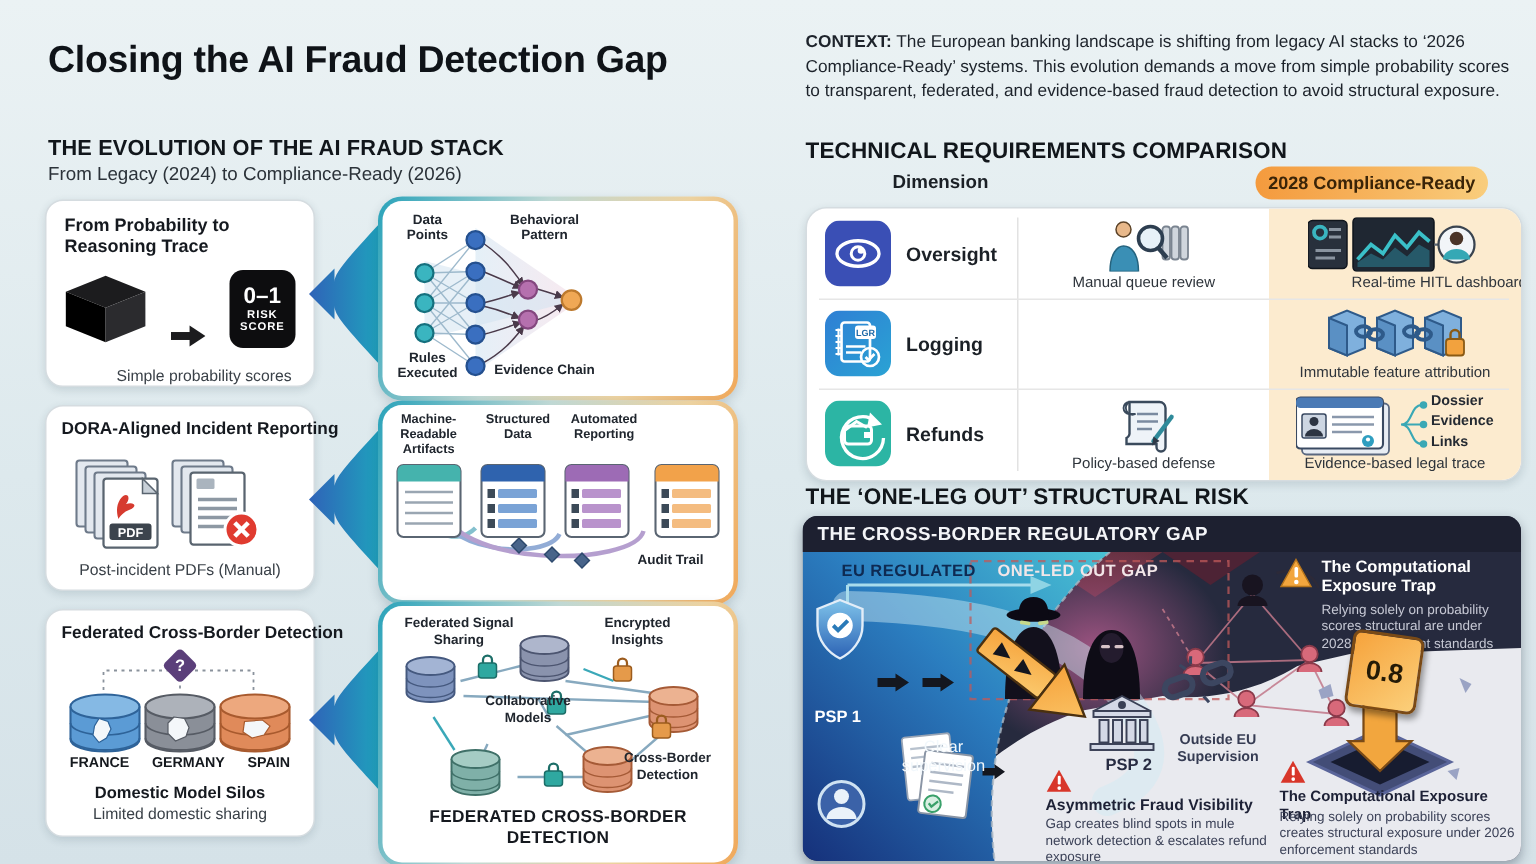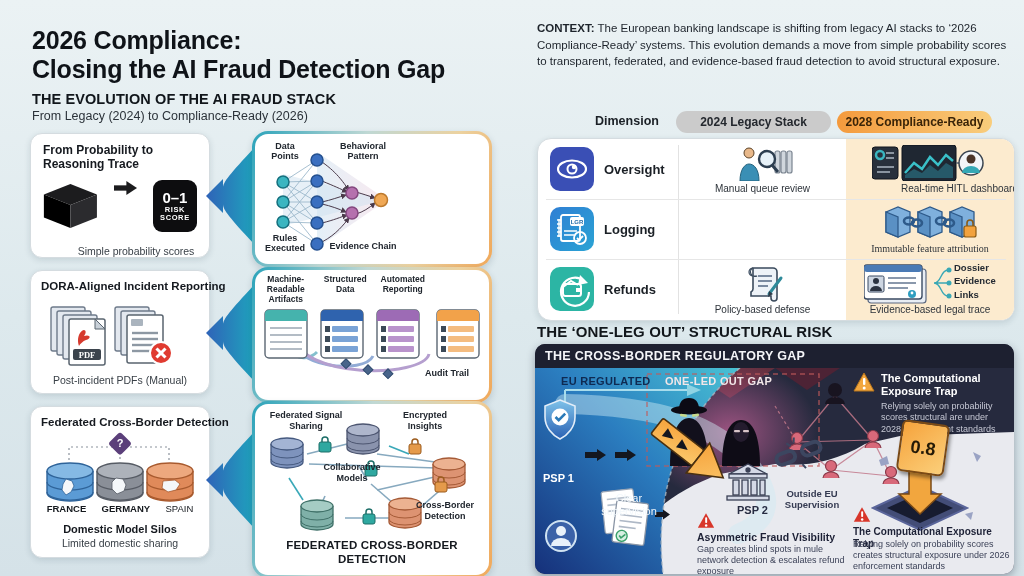--- a/index.html
+++ b/index.html
@@ -28,29 +28,28 @@
   .nnlabel{font-size:9px;font-weight:800;fill:#20262e;}
   .svg-note{font-size:8.5px;font-weight:800;fill:#20262e;}
   .dk-t{position:absolute;line-height:1.2;}
 </style>
 </head>
 <body>
 
 <div id="stage">
 
   <div class="abs h1" style="left:32px;top:26px;">
-    <div>2026 Compliance:</div>
     <div>Closing the AI Fraud Detection Gap</div>
   </div>
   <div class="abs h2" style="left:32px;top:91px;">THE EVOLUTION OF THE AI FRAUD STACK</div>
   <div class="abs sub" style="left:32px;top:109px;">From Legacy (2024) to Compliance-Ready (2026)</div>
 
   <div class="abs card" style="left:30px;top:133px;width:178px;height:123px;">
     <div class="cardtitle" style="margin:9px 10px 0 12px;">From Probability to Reasoning Trace</div>
-    <div class="abs" style="left:12px;top:46px;width:154px;height:52px;display:flex;align-items:flex-start;gap:16px;">
+    <div class="abs" style="left:12px;top:46px;width:154px;height:52px;display:flex;align-items:flex-end;gap:16px;">
       <svg width="62" height="52" viewBox="0 0 62 52">
         <polygon points="31,1 61,13 31,25 1,13" fill="#1c1c1e"></polygon>
         <polygon points="1,13 31,25 31,51 1,39" fill="#000"></polygon>
         <polygon points="31,25 61,13 61,39 31,51" fill="#2b2b2e"></polygon>
       </svg>
       <svg width="26" height="16" viewBox="0 0 26 16">
         <rect x="0" y="5" width="15" height="6" fill="#1c1c1e"></rect>
         <polygon points="14,0 26,8 14,16" fill="#1c1c1e"></polygon>
       </svg>
       <div class="blackbadge" style="width:50px;height:52px;">
@@ -130,21 +129,21 @@
         <text class="nnlabel" x="104" y="23" text-anchor="middle">Pattern</text>
         <text class="nnlabel" x="26" y="105" text-anchor="middle">Rules</text>
         <text class="nnlabel" x="26" y="115" text-anchor="middle">Executed</text>
         <text class="nnlabel" x="104" y="113" text-anchor="middle">Evidence Chain</text>
       </svg>
     </div>
   </div>
 
   <div class="abs card" style="left:30px;top:270px;width:178px;height:122px;">
     <div class="cardtitle" style="margin:9px 6px 0 10px;font-size:11.5px;white-space:nowrap;">DORA-Aligned Incident Reporting</div>
-    <div class="abs" style="left:18px;top:34px;display:flex;font-family:Liberation Serif, serif;">
+    <div class="abs" style="left:18px;top:34px;display:flex;">
       <svg width="64" height="62" viewBox="0 0 64 62">
         <g fill="#e3e8ef" stroke="#6e7a8a" stroke-width="1.4">
           <rect x="2" y="2" width="34" height="44" rx="2"></rect>
             <rect x="8" y="6" width="34" height="44" rx="2"></rect>
             <rect x="14" y="10" width="34" height="44" rx="2"></rect>
         </g>
         <rect x="20" y="14" width="36" height="46" rx="2" fill="#fff" stroke="#59646f" stroke-width="1.5"></rect>
         <polygon points="46,14 56,24 46,24" fill="#c8d0d8" stroke="#59646f" stroke-width="1"></polygon>
         <path d="M31,28 c4,-6 8,-2 4,3 c6,-2 8,2 2,4 c-3,1 -6,4 -7,6 c-1,-3 -2,-8 1,-13 z" fill="#d63b2f"></path>
         <rect x="24" y="44" width="28" height="11" rx="2" fill="#3c444d"></rect>
@@ -279,21 +278,21 @@
       <g transform="translate(100,0)">
         <path d="M8,40 v22 a23,8 0 0 0 46,0 v-22" fill="#e08a5a" stroke="#a85a2e" stroke-width="1.4"></path>
         <ellipse cx="31" cy="40" rx="23" ry="8" fill="#eda87e" stroke="#a85a2e" stroke-width="1.4"></ellipse>
         <path d="M8,51 a23,8 0 0 0 46,0 M8,61 a23,8 0 0 0 46,0" fill="none" stroke="#a85a2e" stroke-width="1.2"></path>
         <path d="M24,50 l12,-1 5,4 -4,6 -8,2 -6,-4 z" fill="#f4f7fa" stroke="#a85a2e" stroke-width=".8"></path>
       </g>
     </svg>
     <div class="abs" style="left:8px;top:96px;width:162px;display:flex;justify-content:space-around;">
       <span style="font-size:9.5px;font-weight:800;">FRANCE</span>
       <span style="font-size:9.5px;font-weight:800;">GERMANY</span>
-      <span style="font-size:9.5px;font-weight:400;">SPAIN</span>
+      <span style="font-size:9.5px;font-weight:700;">SPAIN</span>
     </div>
     <div class="abs cap" style="left:0;right:0;bottom:22px;font-weight:800;color:#15191f;font-size:11px;">Domestic Model Silos</div>
     <div class="abs cap" style="left:0;right:0;bottom:8px;">Limited domestic sharing</div>
   </div>
 
   <svg class="abs" style="left:206px;top:432px;" width="48" height="96" viewBox="0 0 48 96">
     <path d="M48,0 C24,26 17,34 17,40 L17,31 L0,48 L17,65 L17,56 C17,62 24,70 48,96 Z" fill="url(#fg1)"></path>
   </svg>
 
   <div class="abs gradwrap" style="left:252px;top:401px;width:234px;height:171px;">
@@ -370,23 +369,23 @@
       <div class="dk-t" style="left:158px;top:96px;width:64px;font-size:9px;font-weight:800;color:#20262e;text-align:center;">Cross-Border Detection</div>
       <div class="dk-t" style="left:0;right:0;bottom:8px;text-align:center;font-size:11.5px;font-weight:800;letter-spacing:.2px;color:#15191f;">FEDERATED CROSS-BORDER DETECTION</div>
     </div>
   </div>
 
   <div class="abs" style="left:537px;top:20px;width:474px;font-size:11.5px;line-height:1.45;color:#1d232b;">
     <span style="font-weight:800;">CONTEXT:</span>
     <span>The European banking landscape is shifting from legacy AI stacks to ‘2026 Compliance-Ready’ systems. This evolution demands a move from simple probability scores to transparent, federated, and evidence-based fraud detection to avoid structural exposure.</span>
   </div>
 
+  <div class="abs h2" style="left:537px;top:92px;font-size:15px;">TECHNICAL REQUIREMENTS COMPARISON</div>
 
   <div class="abs" style="left:595px;top:114px;font-size:12.5px;font-weight:800;color:#1b2026;">Dimension</div>
-  <div class="abs pill" style="left:676px;top:111px;width:155px;background:#cbcbcb;color:#24282e;">2024 Legacy Stack</div>
   <div class="abs pill" style="left:837px;top:111px;width:155px;background:linear-gradient(90deg,#f49a3d,#f9cd7c);color:#3a2408;">2028 Compliance-Ready</div>
 
   <div class="abs card" style="left:537px;top:138px;width:476px;height:181px;border-radius:14px;overflow:hidden;">
     <div class="abs" style="right:0;top:0;width:168px;height:100%;background:#fcebcf;"></div>
     <div class="abs" style="left:140px;top:6px;bottom:6px;width:1px;background:#e2e2e2;"></div>
 
     <div class="abs" style="left:0;top:0;width:100%;height:60px;display:flex;align-items:center;">
       <svg class="abs" style="left:12px;top:8px;" width="44" height="44" viewBox="0 0 44 44">
         <rect x="0" y="0" width="44" height="44" rx="10" fill="#3a4fb5"></rect>
         <ellipse cx="22" cy="22" rx="14" ry="8.5" fill="none" stroke="#fff" stroke-width="2.2"></ellipse>
@@ -477,21 +476,21 @@
           </g>
           <g fill="none" stroke="#2e5a8a" stroke-width="2.6">
             <ellipse cx="27" cy="17" rx="5" ry="3.5"></ellipse>
               <ellipse cx="35" cy="19" rx="5" ry="3.5"></ellipse>
             <ellipse cx="59" cy="17" rx="5" ry="3.5"></ellipse>
               <ellipse cx="67" cy="19" rx="5" ry="3.5"></ellipse>
           </g>
           <rect x="82" y="22" width="12" height="11" rx="2" fill="#f2a23e" stroke="#8a5a14" stroke-width="1.2"></rect>
           <path d="M85,22 v-3 a3,3 0 0 1 6,0 v3" fill="none" stroke="#8a5a14" stroke-width="1.6"></path>
         </svg>
-        <div class="cellcap abs" style="left:0;width:100%;bottom:3px;font-family:Liberation Serif, serif;">Immutable feature attribution</div>
+        <div class="cellcap abs" style="left:0;width:100%;bottom:3px;">Immutable feature attribution</div>
       </div>
     </div>
 
     <div class="abs tline" style="left:8px;top:120px;width:460px;"></div>
     <div class="abs" style="left:0;top:120px;width:100%;height:61px;">
       <svg class="abs" style="left:12px;top:8px;" width="44" height="44" viewBox="0 0 44 44">
         <rect x="0" y="0" width="44" height="44" rx="10" fill="#2cb5a4"></rect>
         <path d="M34,14 a14,14 0 1 0 5,11" fill="none" stroke="#fff" stroke-width="2.2"></path>
         <polygon points="30,8 38,16 28,18" fill="#fff"></polygon>
         <rect x="13" y="17" width="18" height="12" rx="2.5" fill="none" stroke="#fff" stroke-width="2"></rect>

